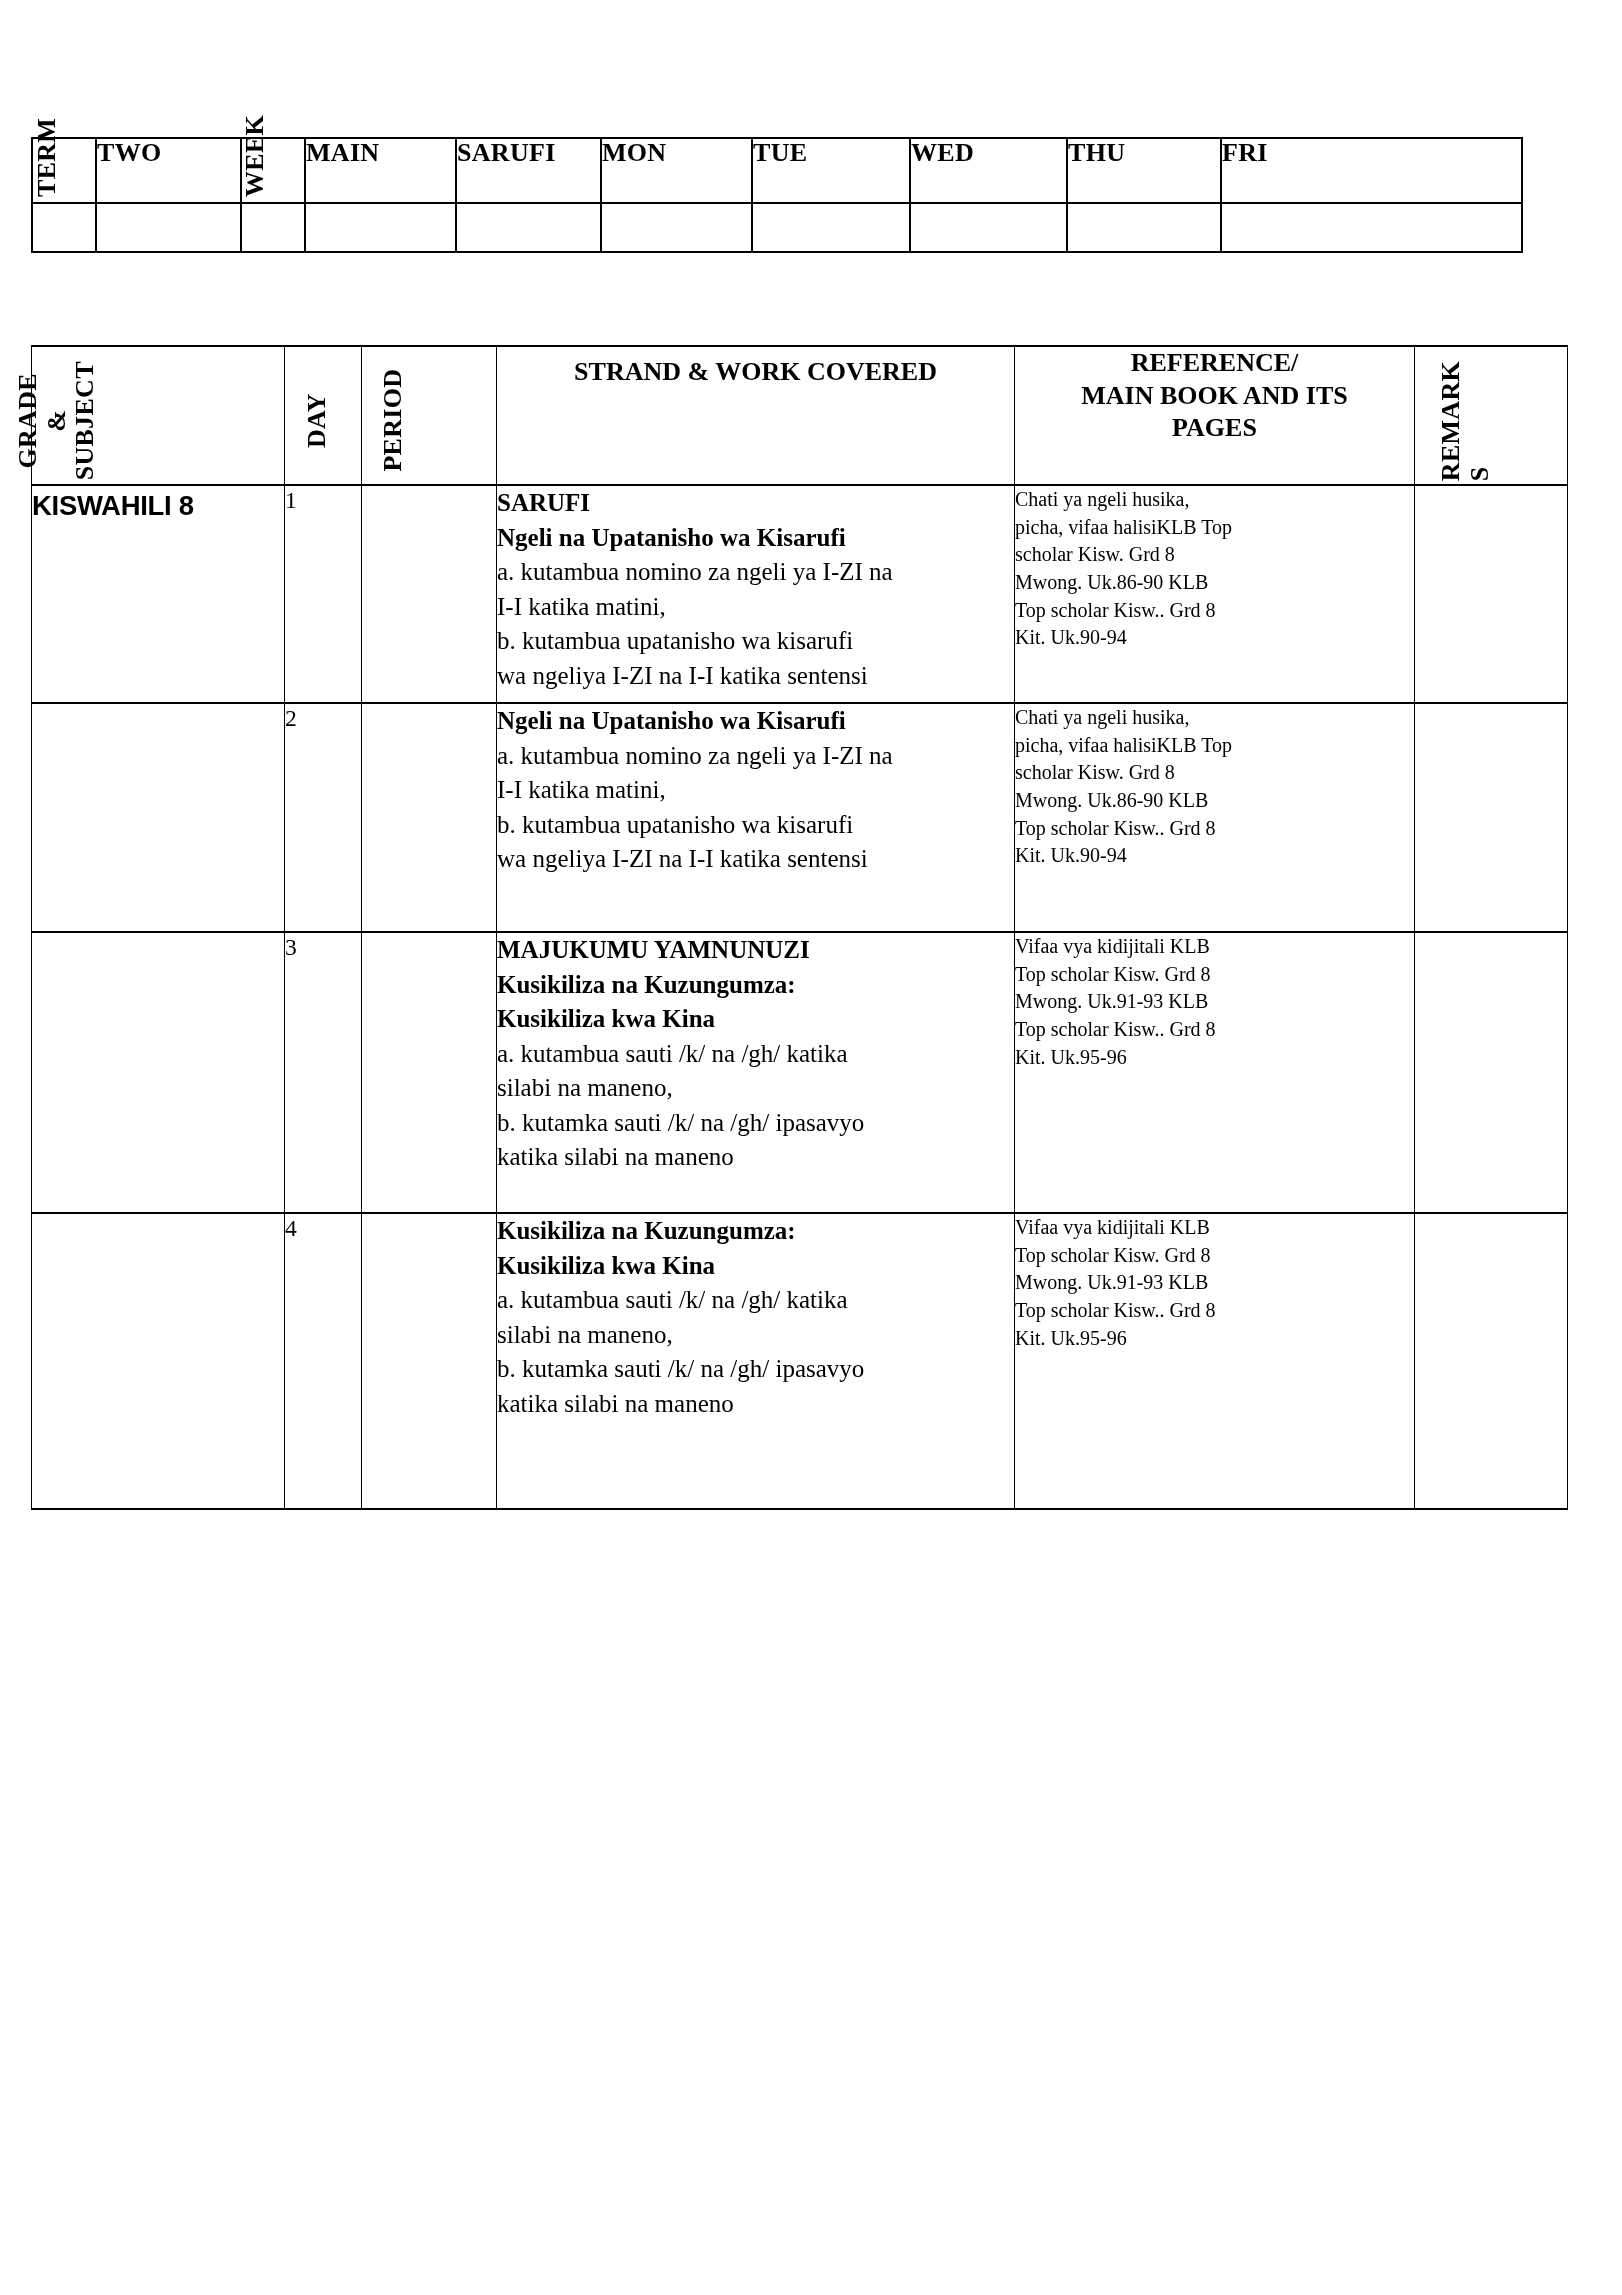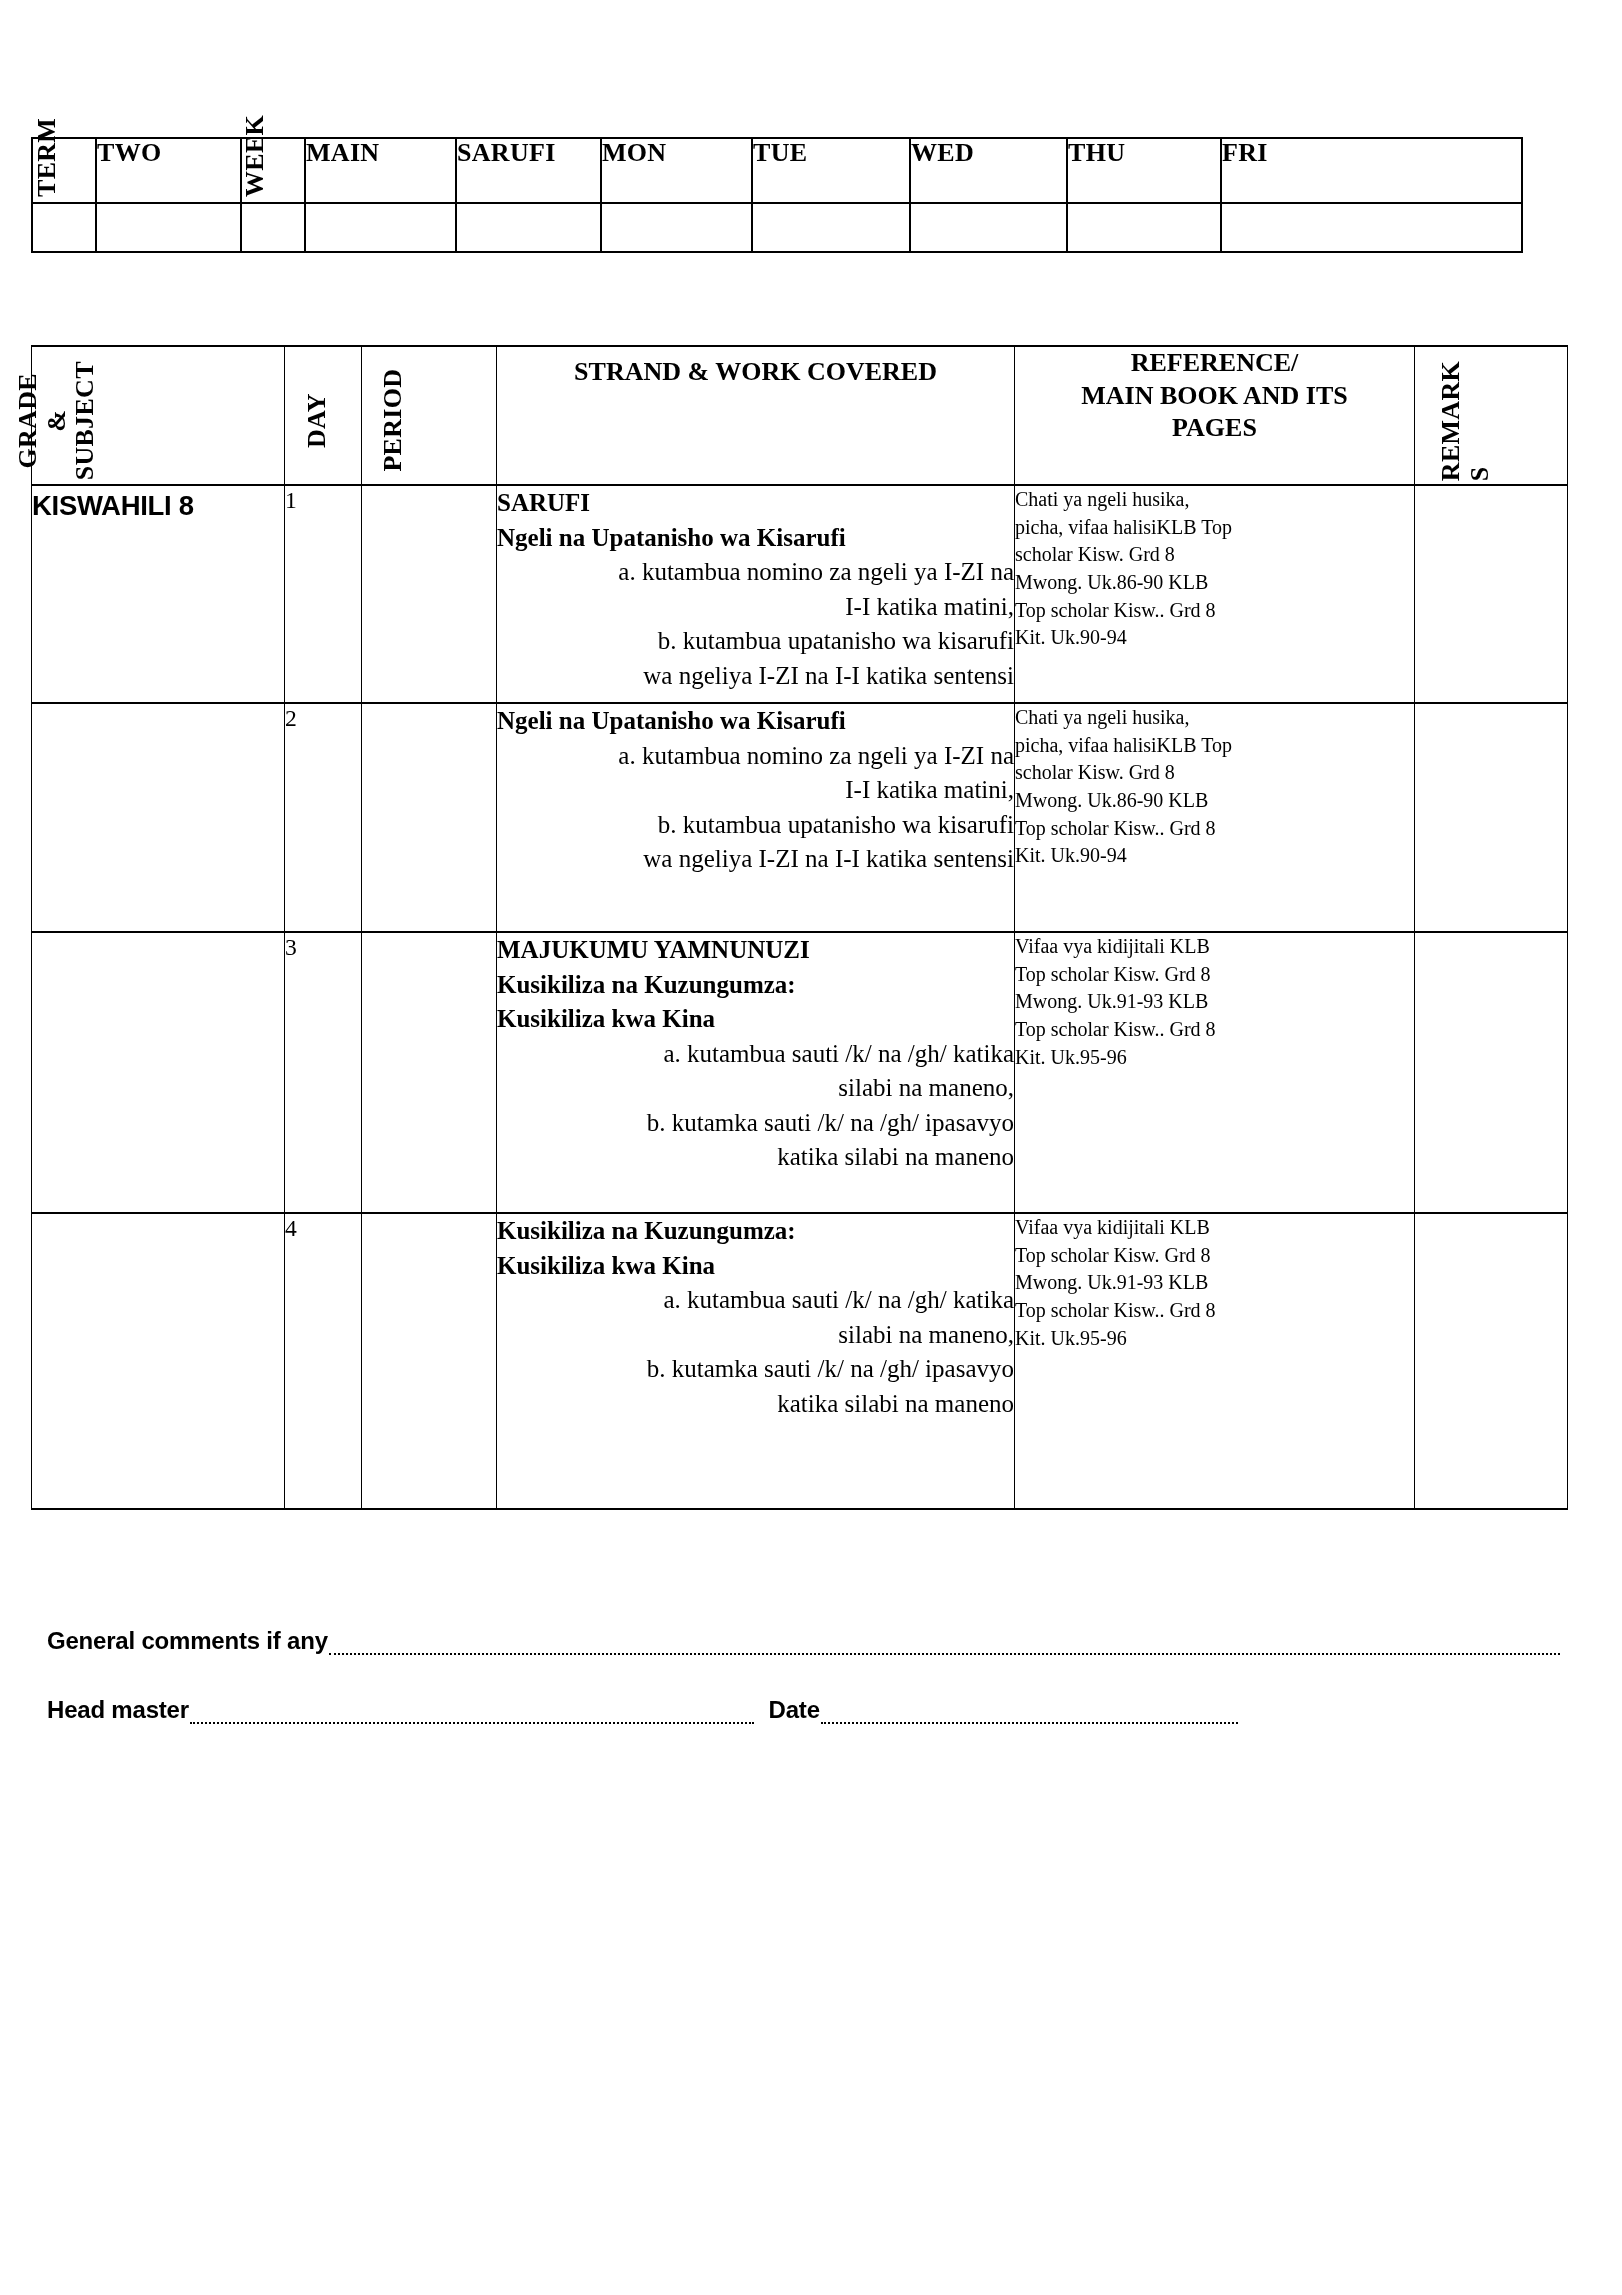--- a/index.html
+++ b/index.html
@@ -150,21 +150,20 @@
     font-size: 25px;
     line-height: 1.38;
     padding: 7.9px 9.2px 6.5px 11.8px;
   }
   .strand-cell .bold-line {
     font-weight: bold;
     display: block;
   }
   .strand-cell .plain-line {
     display: block;
-    text-align: right;
   }
   .ref-cell {
     font-size: 20px;
     line-height: 1.38;
     padding: 7.9px 6.5px 6.5px 10.5px;
   }
   .ref-cell .plain-line { display: block; }
   .remarks-cell { }
 
   
@@ -372,27 +371,15 @@
           <span class="plain-line">Top scholar Kisw. Grd 8</span>
           <span class="plain-line">Mwong. Uk.91-93 KLB</span>
           <span class="plain-line">Top scholar Kisw.. Grd 8</span>
           <span class="plain-line">Kit. Uk.95-96</span>
         </td>
         <td class="remarks-cell"></td>
       </tr>
     </tbody>
   </table>
 
-  <div class="footer">
-    <div class="footer-line">
-      <span class="footer-label">General comments if any</span>
-      <span class="dots comments"></span>
-    </div>
-    <div class="footer-line second">
-      <span class="footer-label">Head master</span>
-      <span class="dots head"></span>
-      <span class="footer-label date-label">Date</span>
-      <span class="dots date"></span>
-    </div>
-  </div>
 
 </div>
 
 
 </body></html>

